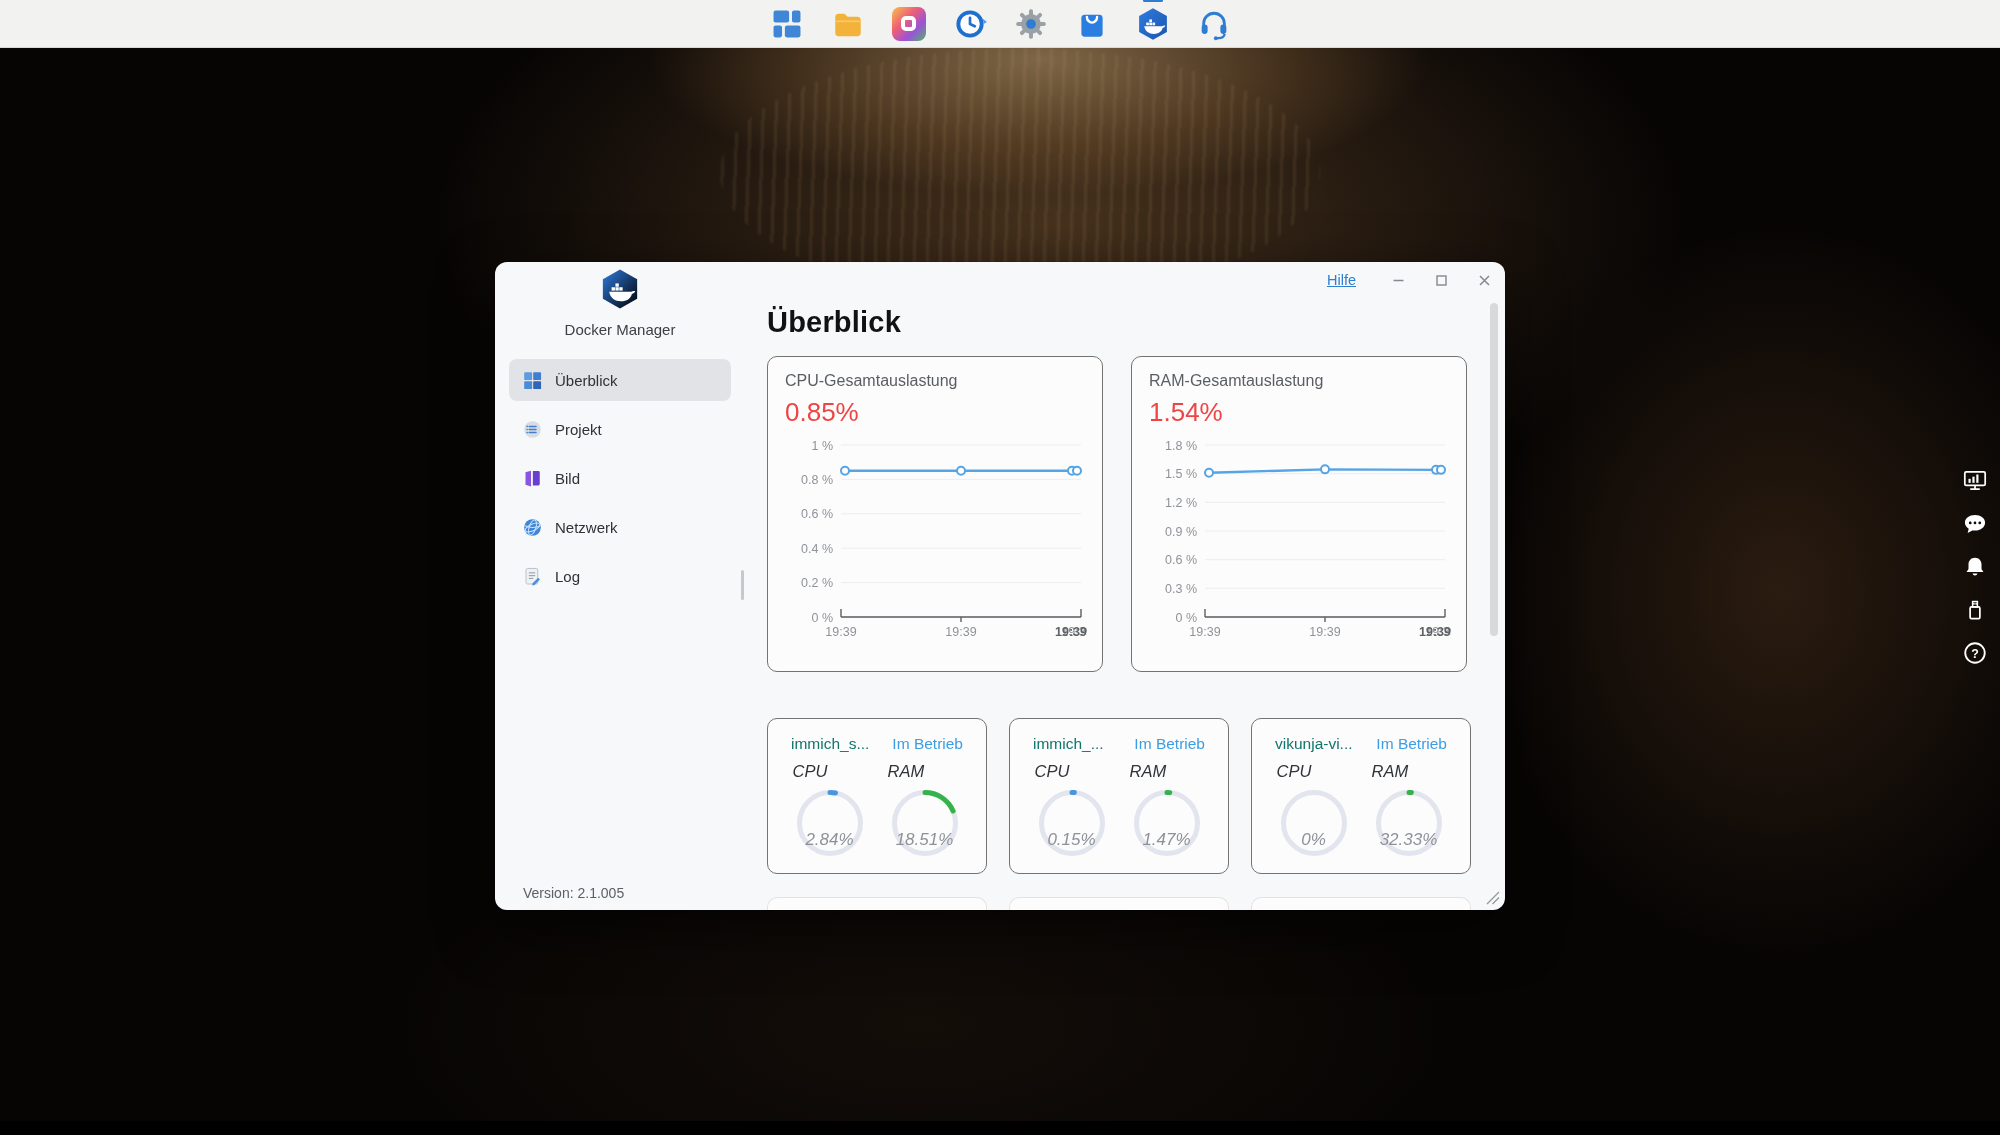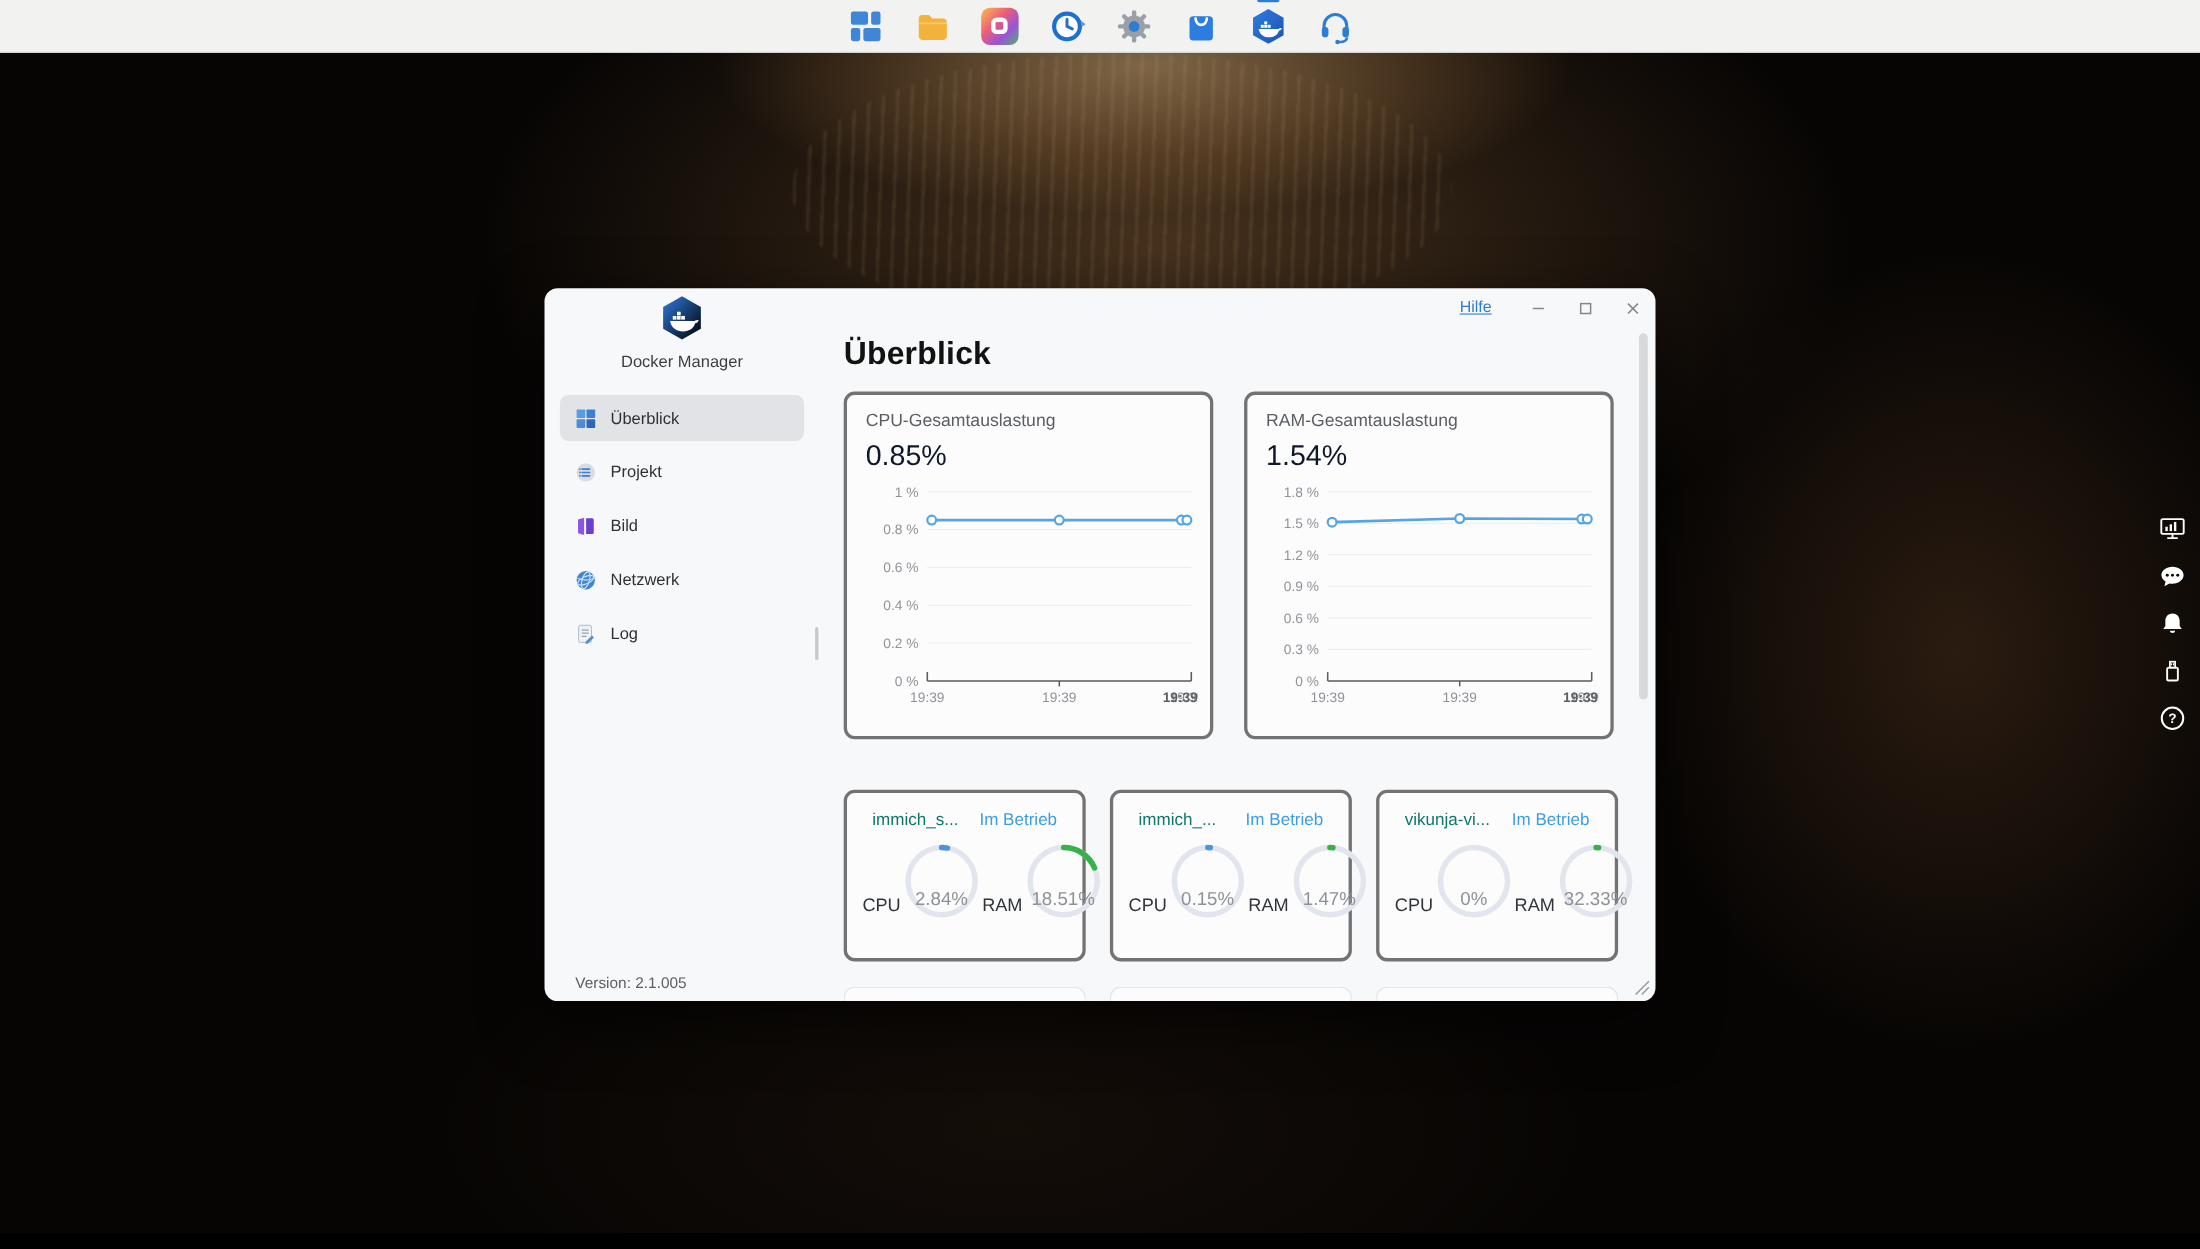--- a/index.html
+++ b/index.html
@@ -61,34 +61,34 @@
   .nav-item svg { width:21px; height:21px; flex:0 0 21px; }
   .nav-label { font-size:15px; color:#2e3237; }
   .version { position:absolute; left:28px; bottom:9px; font-size:14px; color:#5c6065; }
   .side-scroll { position:absolute; right:1px; top:308px; width:3px; height:30px;
     background:#c7c8cb; border-radius:2px; }
 
   
   .main { position:relative; flex:1; padding:44px 24px 0 22px; }
   .page-title { font-size:29px; font-weight:bold; color:#121212; letter-spacing:.2px; }
   .charts-row { display:flex; gap:28px; margin-top:17px; }
-  .card { background:#fcfcfd; border:3px solid #737373; border-radius:10px; }
+  .card { background:#fcfcfd; border:1px solid #737373; border-radius:10px; }
   .chart-card { width:336px; height:316px; padding:15px 17px; }
   .chart-title { font-size:16px; color:#5a5e63; }
-  .chart-value { font-size:26px; color:#0f172a; margin-top:7px; }
+  .chart-value { font-size:26px; color:#ef4444; margin-top:7px; }
   .chart-svg { margin-top:3px; display:block; }
   .chart-svg text { font-family:"Liberation Sans", sans-serif; }
 
   .containers-row { display:flex; gap:22px; margin-top:46px; }
   .ccard { width:220px; height:156px; padding:14px 14px 0 14px; cursor:pointer; }
   .ccard-head { display:flex; justify-content:space-between; padding:2px 9px 0 9px; }
   .cname { font-size:15.5px; color:#0f766e; }
   .cstatus { font-size:15.5px; color:#3d9de3; }
   .ccard-gauges { display:flex; justify-content:space-around; margin-top:9px; }
-  .gcol { display:flex; flex-direction:row; align-items:flex-end; }
+  .gcol { display:flex; flex-direction:column; align-items:flex-start;font-style:italic; }
   .glabel { font-size:16.5px; color:#303438; margin-bottom:5px; }
   .gauge { position:relative; width:74px; height:74px; }
   .gauge svg { position:absolute; left:0; top:0; }
   .gval { position:absolute; left:0; top:17px; width:74px; height:74px; display:flex;
     align-items:center; justify-content:center; font-size:17px; color:#8d9299; }
 
   .partial-row { display:flex; gap:22px; margin-top:23px; }
   .pcard { width:220px; height:40px; background:#fcfcfd; border:1px solid #e2e3e6;
     border-radius:10px 10px 0 0; border-bottom:none; }
 

